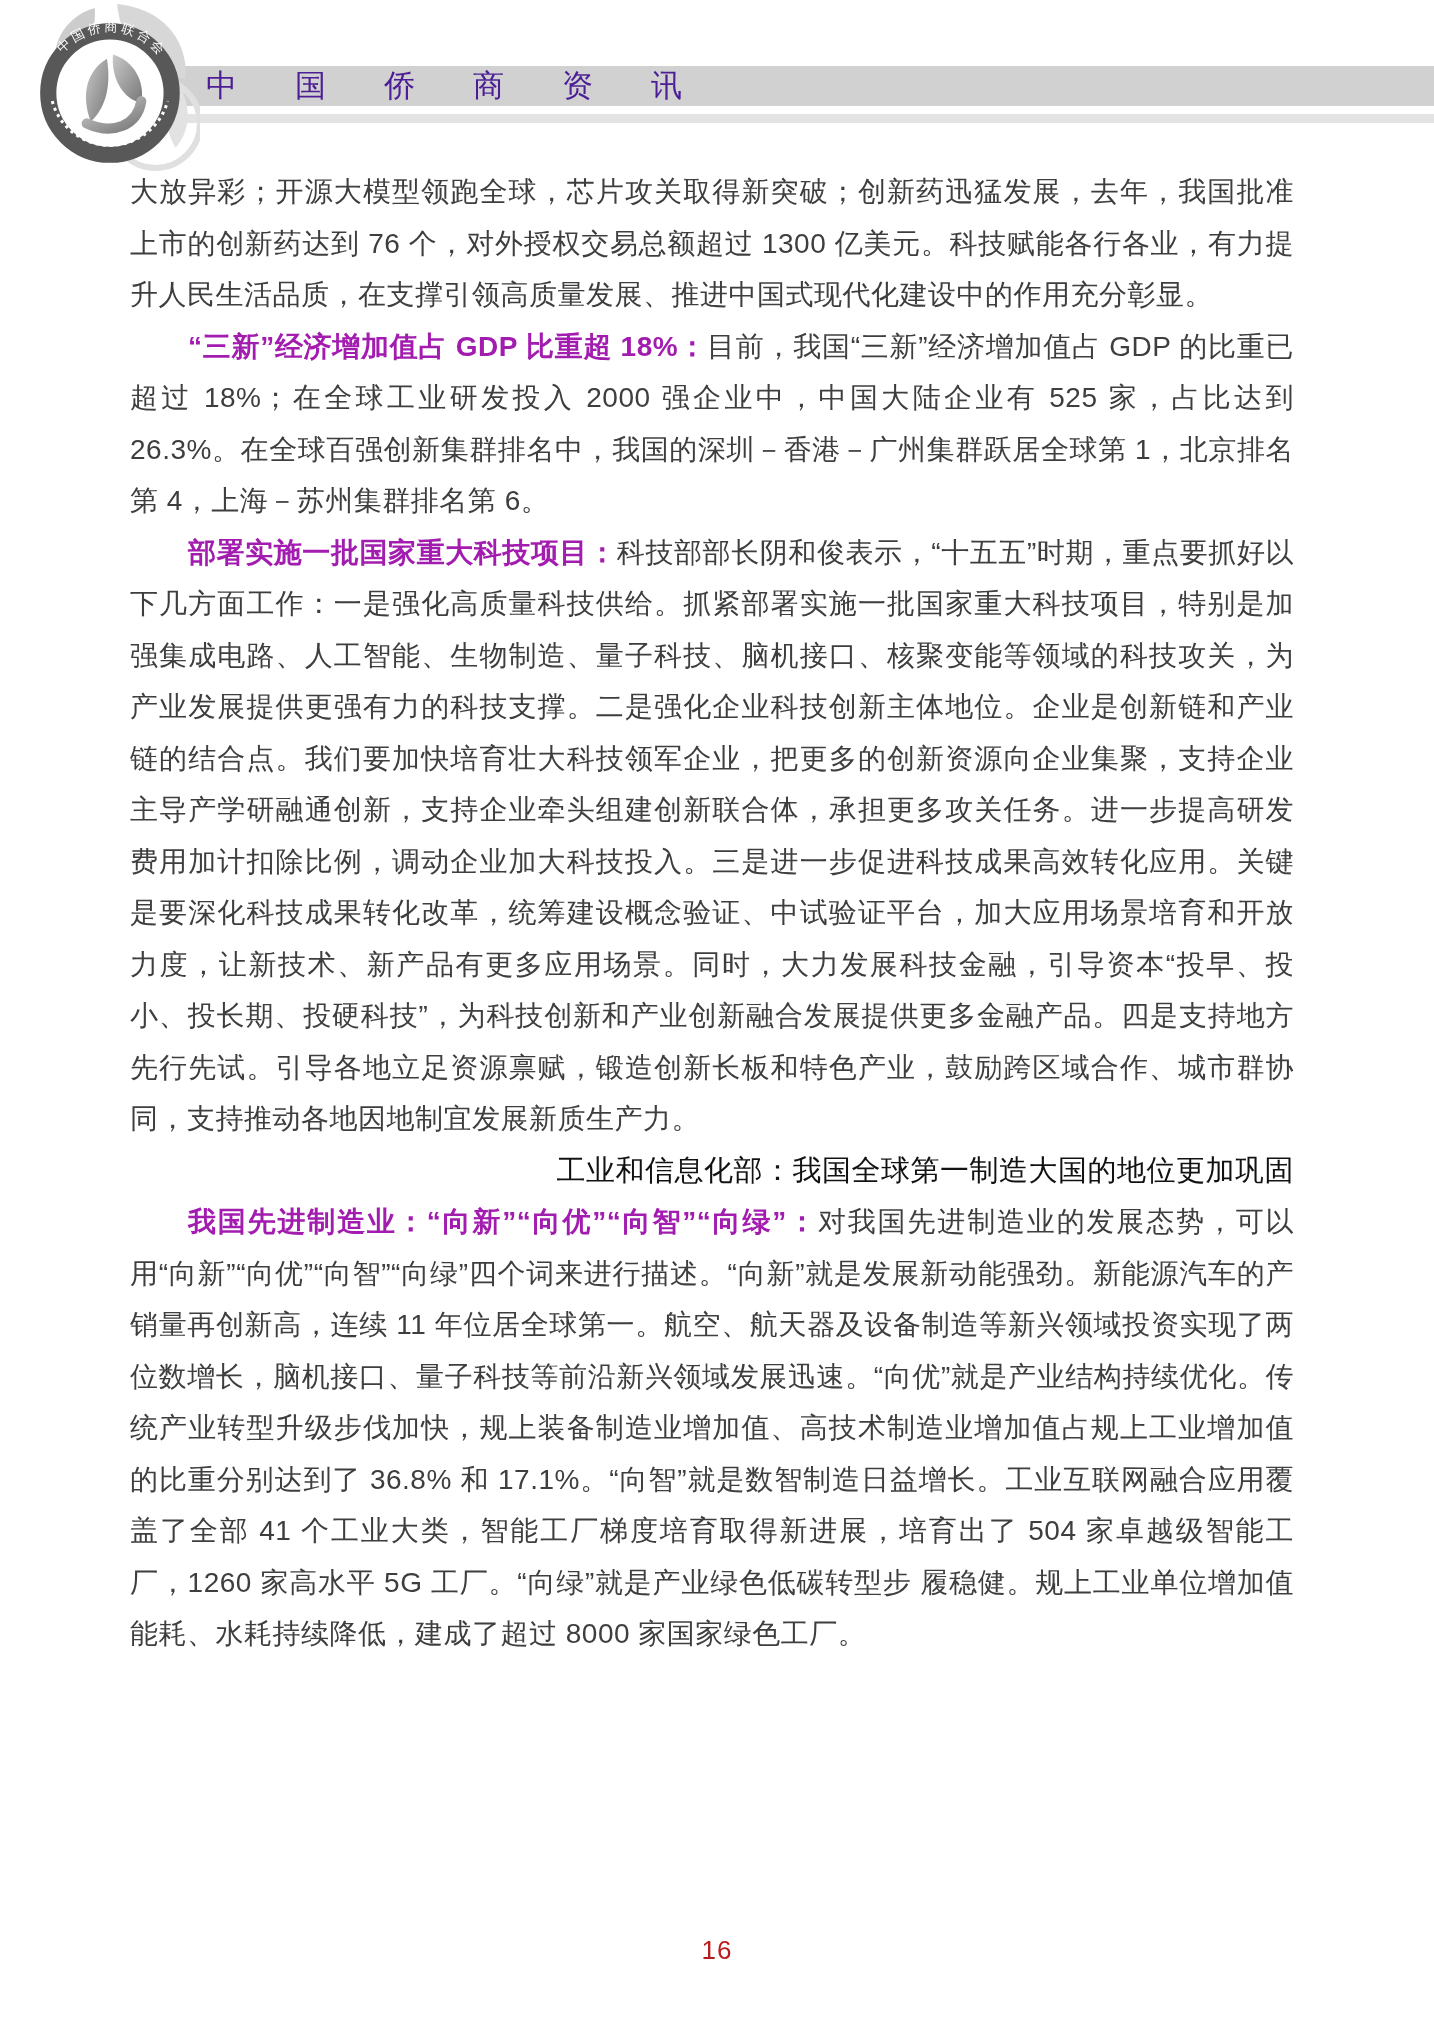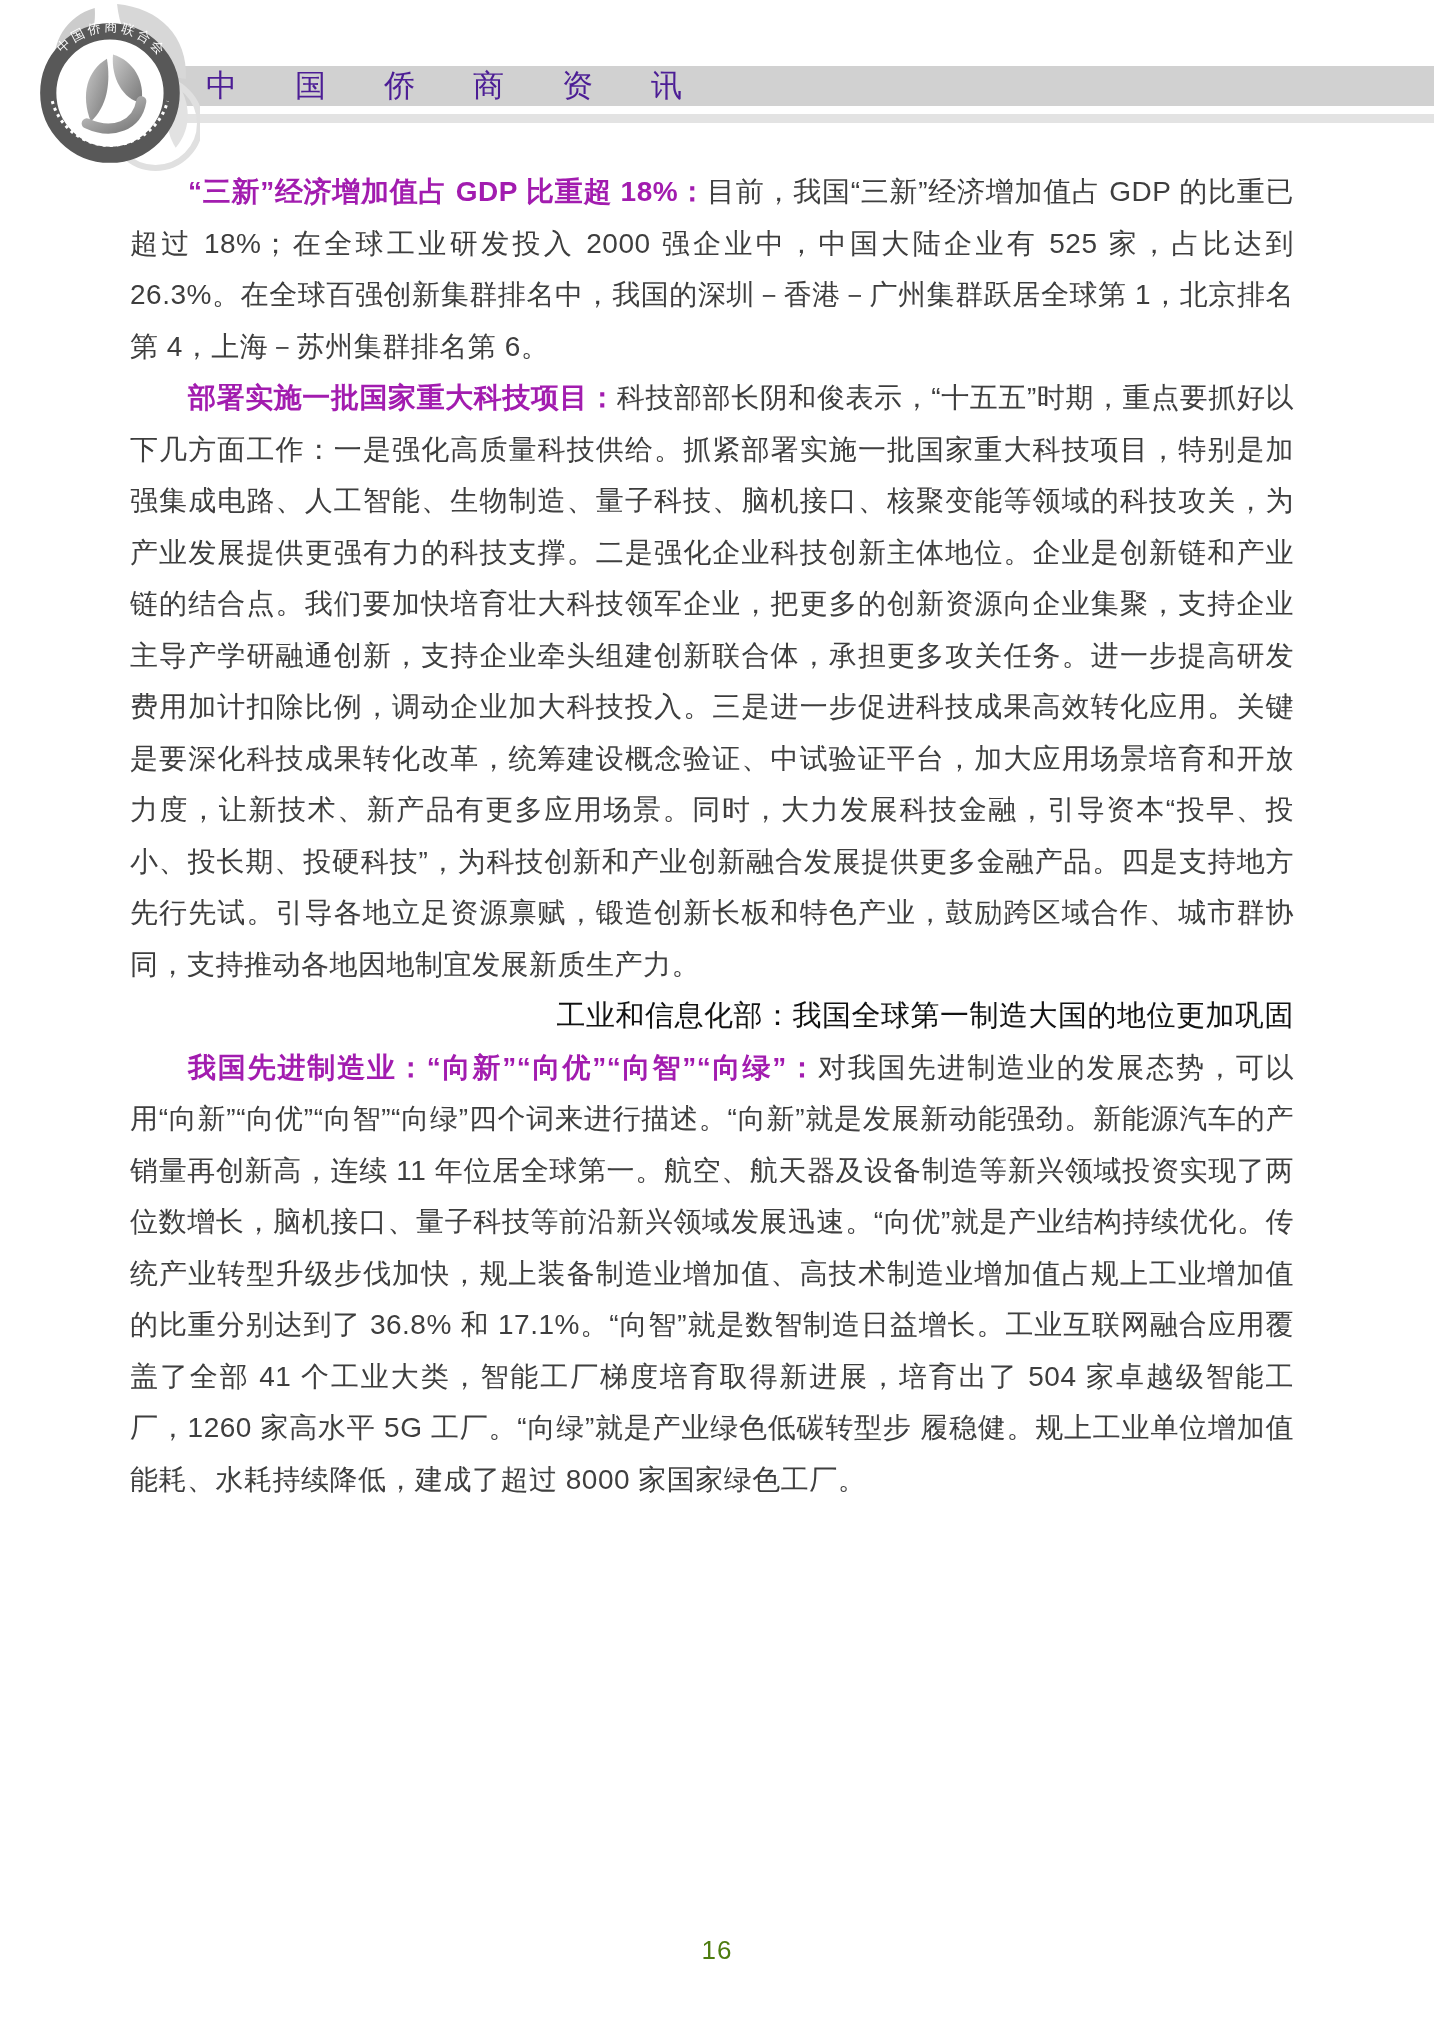--- a/index.html
+++ b/index.html
@@ -42,21 +42,21 @@
   .lead { font-weight:bold; color:#a21caf; }
   .section-heading {
     font-weight:normal; color:#121212;
     text-align:right; text-indent:0;
     font-size:29px;
   }
   
   .footer-page-number {
     position:absolute; left:0; bottom:58px; width:100%;
     text-align:center;
-    font-size:26px; color:#4d7c0f;
+    font-size:26px; color:#b91c1c;
     letter-spacing:1px;
   }
 </style>
 </head>
 <body>
 
 <div class="page">
 
   <div class="masthead-band">
     <div class="masthead-title">中国侨商资讯</div>
@@ -85,20 +85,21 @@
 
     <path d="M 24,98 A 59,59 0 0 0 138,98" fill="none" stroke="#ffffff" stroke-width="3" stroke-dasharray="3 4"></path>
 
     <path d="M62,118 C52,92 58,68 78,56 C82,80 78,104 62,118 Z" fill="url(#emblemGrad)"></path>
     <path d="M84,52 C104,58 116,78 112,100 C94,96 82,76 84,52 Z" fill="url(#emblemGrad)"></path>
     <path d="M58,120 C84,132 108,122 112,98" stroke="url(#emblemGrad)" stroke-width="10" fill="none" stroke-linecap="round"></path>
   </svg>
 
   <main class="content">
 
+    <p class="para"><span>大放异彩；开源大模型领跑全球，芯片攻关取得新突破；创新药迅猛发展，去年，我国批准上市的创新药达到 76 个，对外授权交易总额超过 1300 亿美元。科技赋能各行各业，有力提升人民生活品质，在支撑引领高质量发展、推进中国式现代化建设中的作用充分彰显。</span></p>
 
     <p class="para indent"><span class="lead">“三新”经济增加值占 GDP 比重超 18%：</span><span>目前，我国“三新”经济增加值占 GDP 的比重已超过 18%；在全球工业研发投入 2000 强企业中，中国大陆企业有 525 家，占比达到 26.3%。在全球百强创新集群排名中，我国的深圳－香港－广州集群跃居全球第 1，北京排名第 4，上海－苏州集群排名第 6。</span></p>
 
     <p class="para indent"><span class="lead">部署实施一批国家重大科技项目：</span><span>科技部部长阴和俊表示，“十五五”时期，重点要抓好以下几方面工作：一是强化高质量科技供给。抓紧部署实施一批国家重大科技项目，特别是加强集成电路、人工智能、生物制造、量子科技、脑机接口、核聚变能等领域的科技攻关，为产业发展提供更强有力的科技支撑。二是强化企业科技创新主体地位。企业是创新链和产业链的结合点。我们要加快培育壮大科技领军企业，把更多的创新资源向企业集聚，支持企业主导产学研融通创新，支持企业牵头组建创新联合体，承担更多攻关任务。进一步提高研发费用加计扣除比例，调动企业加大科技投入。三是进一步促进科技成果高效转化应用。关键是要深化科技成果转化改革，统筹建设概念验证、中试验证平台，加大应用场景培育和开放力度，让新技术、新产品有更多应用场景。同时，大力发展科技金融，引导资本“投早、投小、投长期、投硬科技”，为科技创新和产业创新融合发展提供更多金融产品。四是支持地方先行先试。引导各地立足资源禀赋，锻造创新长板和特色产业，鼓励跨区域合作、城市群协同，支持推动各地因地制宜发展新质生产力。</span></p>
 
     <p class="section-heading">工业和信息化部：我国全球第一制造大国的地位更加巩固</p>
 
 
     <p class="para indent"><span class="lead">我国先进制造业：“向新”“向优”“向智”“向绿”：</span><span>对我国先进制造业的发展态势，可以用“向新”“向优”“向智”“向绿”四个词来进行描述。“向新”就是发展新动能强劲。新能源汽车的产销量再创新高，连续 11 年位居全球第一。航空、航天器及设备制造等新兴领域投资实现了两位数增长，脑机接口、量子科技等前沿新兴领域发展迅速。“向优”就是产业结构持续优化。传统产业转型升级步伐加快，规上装备制造业增加值、高技术制造业增加值占规上工业增加值的比重分别达到了 36.8% 和 17.1%。“向智”就是数智制造日益增长。工业互联网融合应用覆盖了全部 41 个工业大类，智能工厂梯度培育取得新进展，培育出了 504 家卓越级智能工厂，1260 家高水平 5G 工厂。“向绿”就是产业绿色低碳转型步 履稳健。规上工业单位增加值能耗、水耗持续降低，建成了超过 8000 家国家绿色工厂。</span></p>
 

